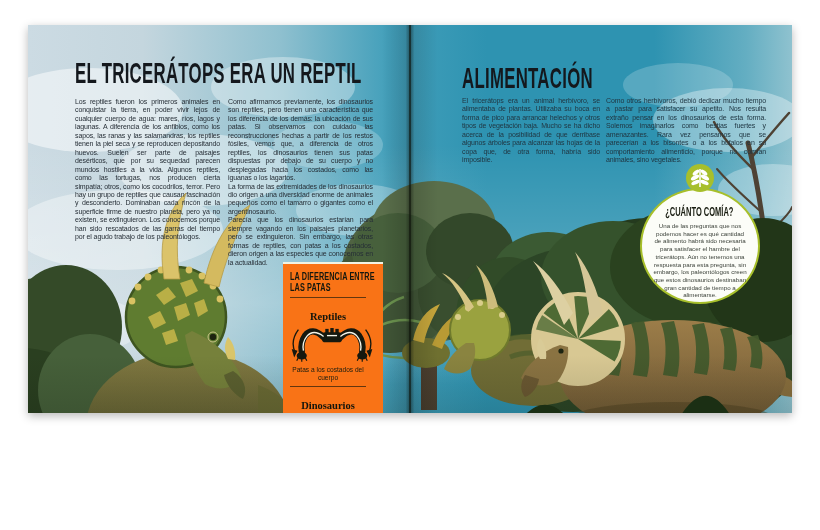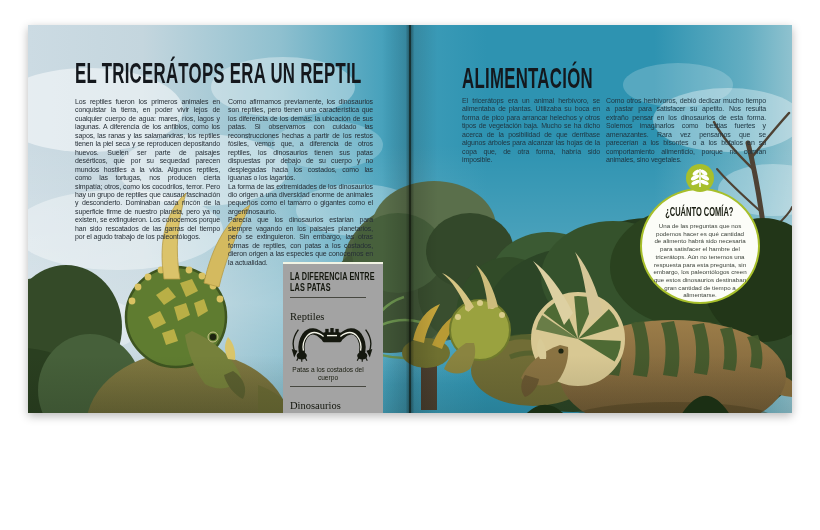--- a/index.html
+++ b/index.html
@@ -11,27 +11,27 @@
     background:linear-gradient(90deg,rgba(0,0,0,0) 0%,rgba(0,0,0,.14) 42%,rgba(8,12,8,.5) 50%,rgba(0,0,0,.12) 58%,rgba(0,0,0,0) 100%);}
   .spine-line{position:absolute;left:381px;top:0;width:2px;height:480px;background:rgba(12,18,10,.55);}
 
   .h-big{position:absolute;white-space:nowrap;font-weight:700;font-size:30px;line-height:30px;
     color:#14181d;transform:scaleX(.56);transform-origin:0 0;letter-spacing:.5px;}
   .bodycol{position:absolute;font-size:7px;line-height:8.45px;letter-spacing:-.12px;
     text-align:justify;color:#262e36;}
   .bodycol p{margin:0 0 0 0;}
   .bodycol.teal{color:#203743;}
 
-  .legsbox{position:absolute;left:255px;top:237px;width:100px;background:#a3a3a3;
+  .legsbox{position:absolute;left:255px;top:237px;width:100px;background:#f97316;
     border-top:2px solid #f2f4e4;box-sizing:border-box;padding:7px 17px 6px 7px;}
   .legsbox .boxtitle{font-weight:700;font-size:11px;line-height:10.5px;color:#15180f;
     transform:scaleX(.66);transform-origin:0 0;width:150px;letter-spacing:.2px;}
   .legsbox .rule{height:1px;background:rgba(20,22,10,.65);margin:5px 0 4px 0;}
-  .legsbox .serif{font-family:"Liberation Serif", serif;font-weight:400;font-size:10.5px;
-    text-align:left;color:#12150c;margin:13px 0 2px 0;}
+  .legsbox .serif{font-family:"Liberation Serif", serif;font-weight:700;font-size:10.5px;
+    text-align:center;color:#12150c;margin:13px 0 2px 0;}
   .legsbox .caption{font-size:6.6px;line-height:7.6px;text-align:center;color:#1a1d10;margin-top:2px;}
   .legsbox svg{display:block;margin:0 auto;}
 
   .bubble{position:absolute;left:612px;top:163px;width:120px;height:116px;border-radius:50%;
     background:#fcfdf8;border:2.5px solid #a7bf2b;box-sizing:border-box;
     display:flex;flex-direction:column;}
   .bubble-title{margin-top:15px;font-weight:700;font-size:12.5px;color:#181c10;white-space:nowrap;
     transform:scaleX(.6);transform-origin:50% 50%;}
   .bubble-body{margin-top:3px;padding:0 11px;font-size:6.2px;line-height:7.7px;text-align:center;color:#3a4038;}
   .fern-badge{position:absolute;left:657px;top:138px;width:30px;height:30px;}

